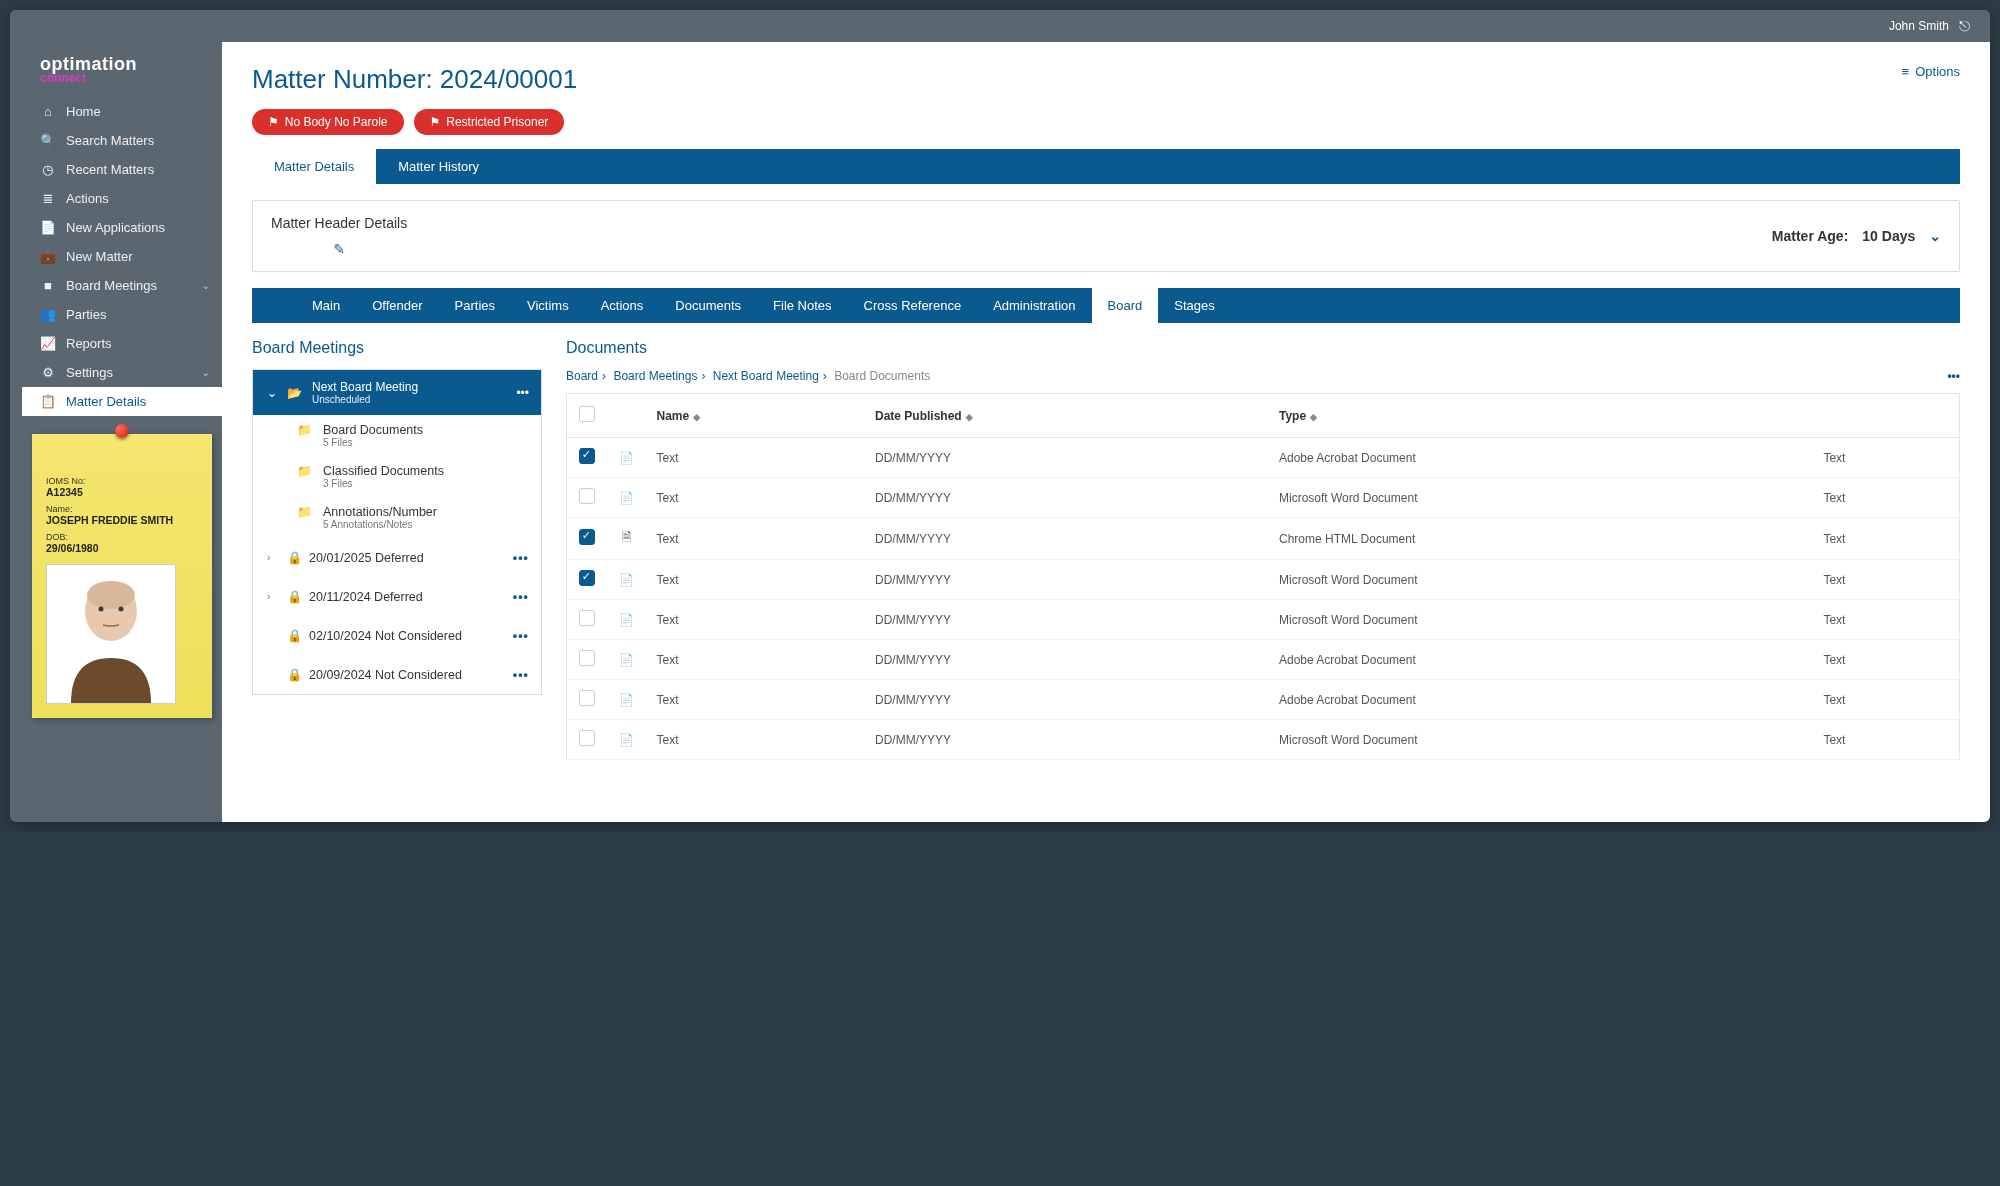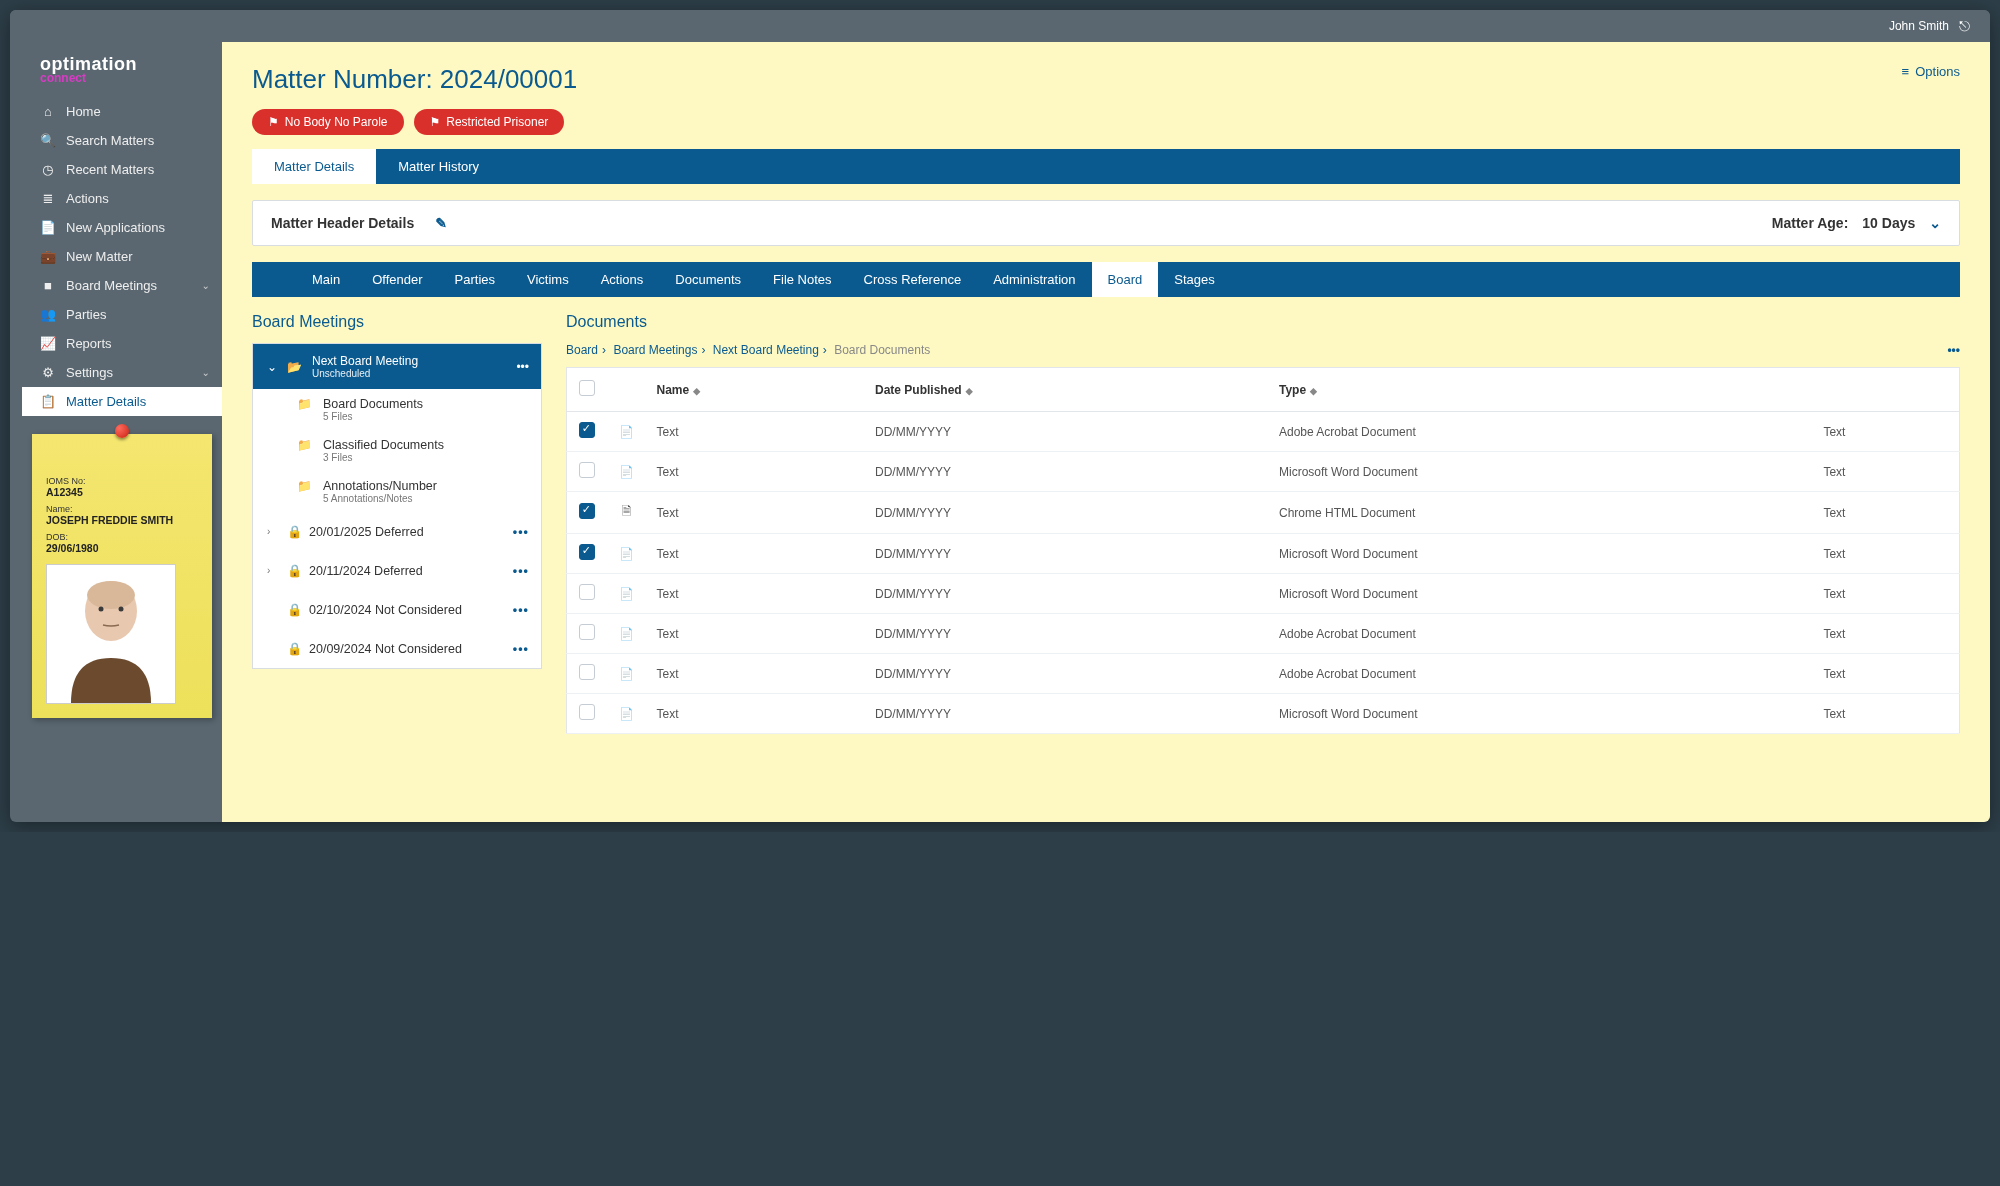--- a/index.html
+++ b/index.html
@@ -16,31 +16,31 @@
   .nav li { display: flex; align-items: center; padding: 7px 18px; font-size: 13px; cursor: pointer; gap: 10px; position: relative; }
   .nav li .icon { width: 16px; text-align: center; font-size: 13px; }
   .nav li.active { background: #fff; color: #0b5a8f; }
   .nav li .chev { position: absolute; right: 12px; font-size: 10px; color: #ccc; }
   .sticky { margin: 18px 10px; background: #f7e97a; background: linear-gradient(180deg,#f4e66f,#ede05a); color: #222; padding: 36px 14px 14px; position: relative; font-size: 10.5px; box-shadow: 2px 2px 6px rgba(0,0,0,0.3); }
   .pin { position: absolute; top: -10px; left: 50%; transform: translateX(-50%); width: 14px; height: 14px; background: radial-gradient(circle at 30% 30%, #ff6b5e, #c92010); border-radius: 50%; box-shadow: 0 2px 3px rgba(0,0,0,0.4); }
   .sticky .lbl { font-size: 9px; color: #333; margin-top: 6px; }
   .sticky .val { font-weight: 700; font-size: 10.5px; }
   .photo { margin-top: 10px; width: 130px; height: 140px; background: #fff; border: 1px solid #ccc; display: flex; align-items: flex-end; justify-content: center; overflow: hidden; }
   .photo svg { width: 120px; height: 140px; }
-  .main { flex: 1; background: #fef9c3; min-height: 780px; padding: 0; }
+  .main { flex: 1; background: #ffffff; min-height: 780px; padding: 0; }
   .page-head { padding: 22px 30px 14px; display: flex; justify-content: space-between; align-items: flex-start; }
   .title { color: #0b5a8f; font-size: 26px; font-weight: 400; }
   .options-link { color: #0b5a8f; font-size: 13px; display: flex; align-items: center; gap: 6px; cursor: pointer; }
   .badges { padding: 0 30px 14px; display: flex; gap: 10px; }
   .badge { background: #d9302b; color: #fff; border-radius: 16px; padding: 6px 16px; font-size: 12px; display: flex; align-items: center; gap: 6px; }
   .tabs1 { background: #0b5a8f; display: flex; margin: 0 30px; }
   .tabs1 .tab { color: #fff; padding: 10px 22px; font-size: 13px; cursor: pointer; }
   .tabs1 .tab.active { background: #fff; color: #0b5a8f; }
   .panel { background: #fff; margin: 16px 30px; border: 1px solid #d8dde2; border-radius: 2px; padding: 14px 18px; display: flex; justify-content: space-between; align-items: center; }
-  .panel .hd { font-weight: 700; font-size: 14px; display: flex; align-items: center; gap: 21px; }
+  .panel .hd { font-weight: 400; font-size: 14px; display: flex; align-items: center; gap: 10px; flex-direction: column; }
   .panel .edit-icon { color: #0b5a8f; cursor: pointer; }
   .panel .age { font-size: 14px; font-weight: 700; display: flex; align-items: center; gap: 14px; }
   .tabs2 { background: #0b5a8f; display: flex; margin: 0 30px; padding-left: 44px; }
   .tabs2 .tab { color: #fff; padding: 10px 16px; font-size: 13px; cursor: pointer; }
   .tabs2 .tab.active { background: #fff; color: #0b5a8f; }
   .cols { display: flex; margin: 16px 30px 30px; gap: 24px; }
   .col-left { width: 290px; }
   .col-right { flex: 1; }
   .section-title { color: #0b5a8f; font-size: 16px; font-weight: 500; margin-bottom: 12px; }
   .tree { border: 1px solid #d8dde2; background: #fff; font-size: 12px; }

